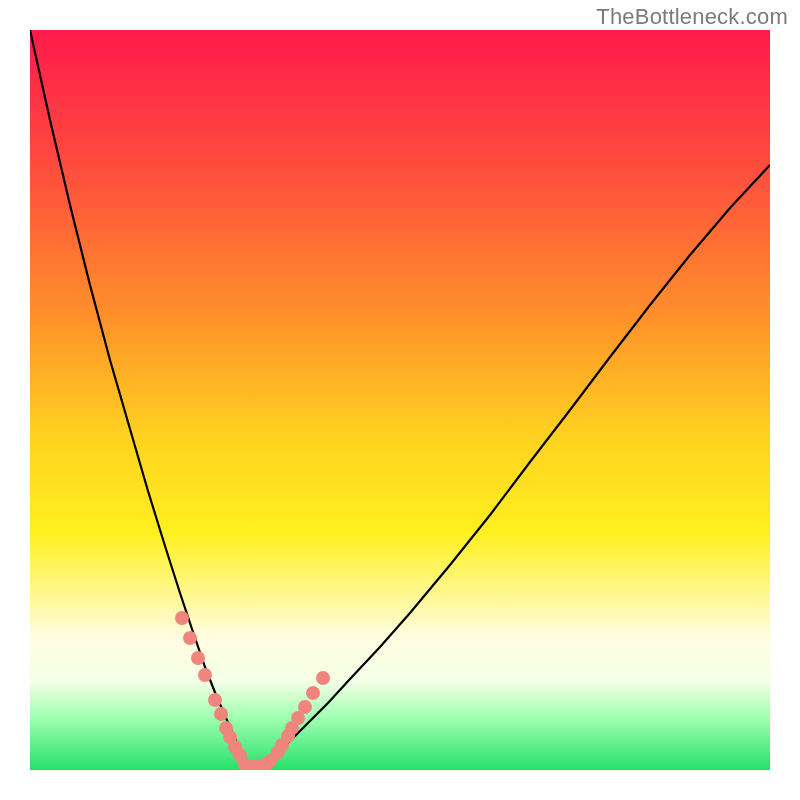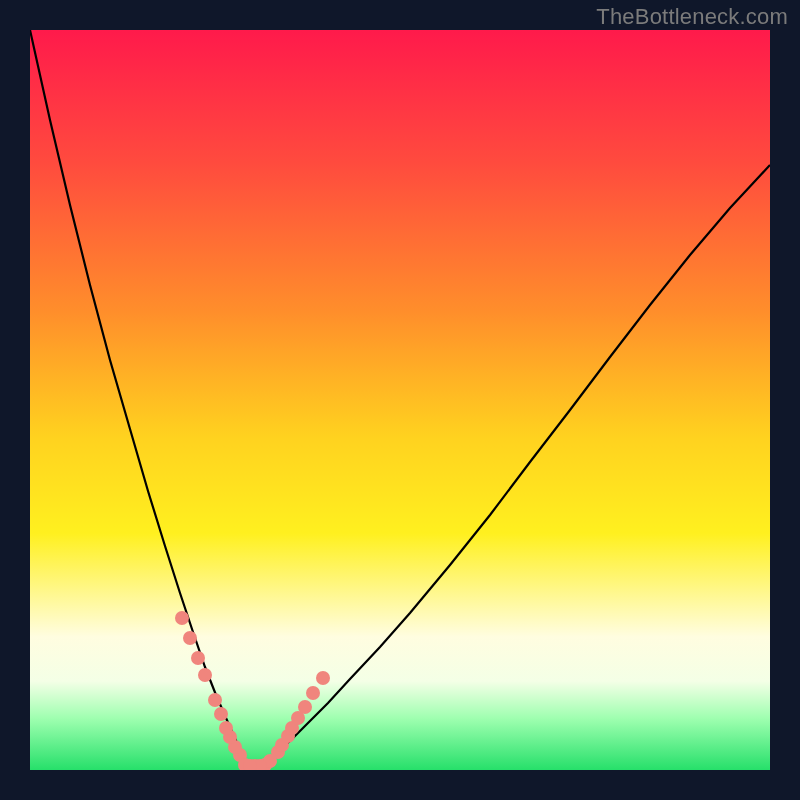--- a/index.html
+++ b/index.html
@@ -1,16 +1,16 @@
 <!DOCTYPE html>
 <html><head>
 <meta charset="utf-8">
 <style>
   html,body{margin:0;padding:0;width:800px;height:800px;background:#000;overflow:hidden;font-family:Arial,Helvetica,sans-serif}
-  .frame{position:absolute;left:0;top:0;width:800px;height:800px;background:#0f172a}
+  .frame{position:absolute;left:0;top:0;width:800px;height:800px;background:#ffffff}
   .plot{position:absolute;left:30px;top:30px;width:740px;height:740px;overflow:hidden}
   .grad{position:absolute;left:0;top:0;width:100%;height:100%;
         background:linear-gradient(to bottom,
           #ff1a4b 0%,
           #ff4b3e 18%,
           #ff8e2b 38%,
           #ffd21f 55%,
           #fff01f 68%,
           #fffde0 82%,
           #f4ffe6 88%,

